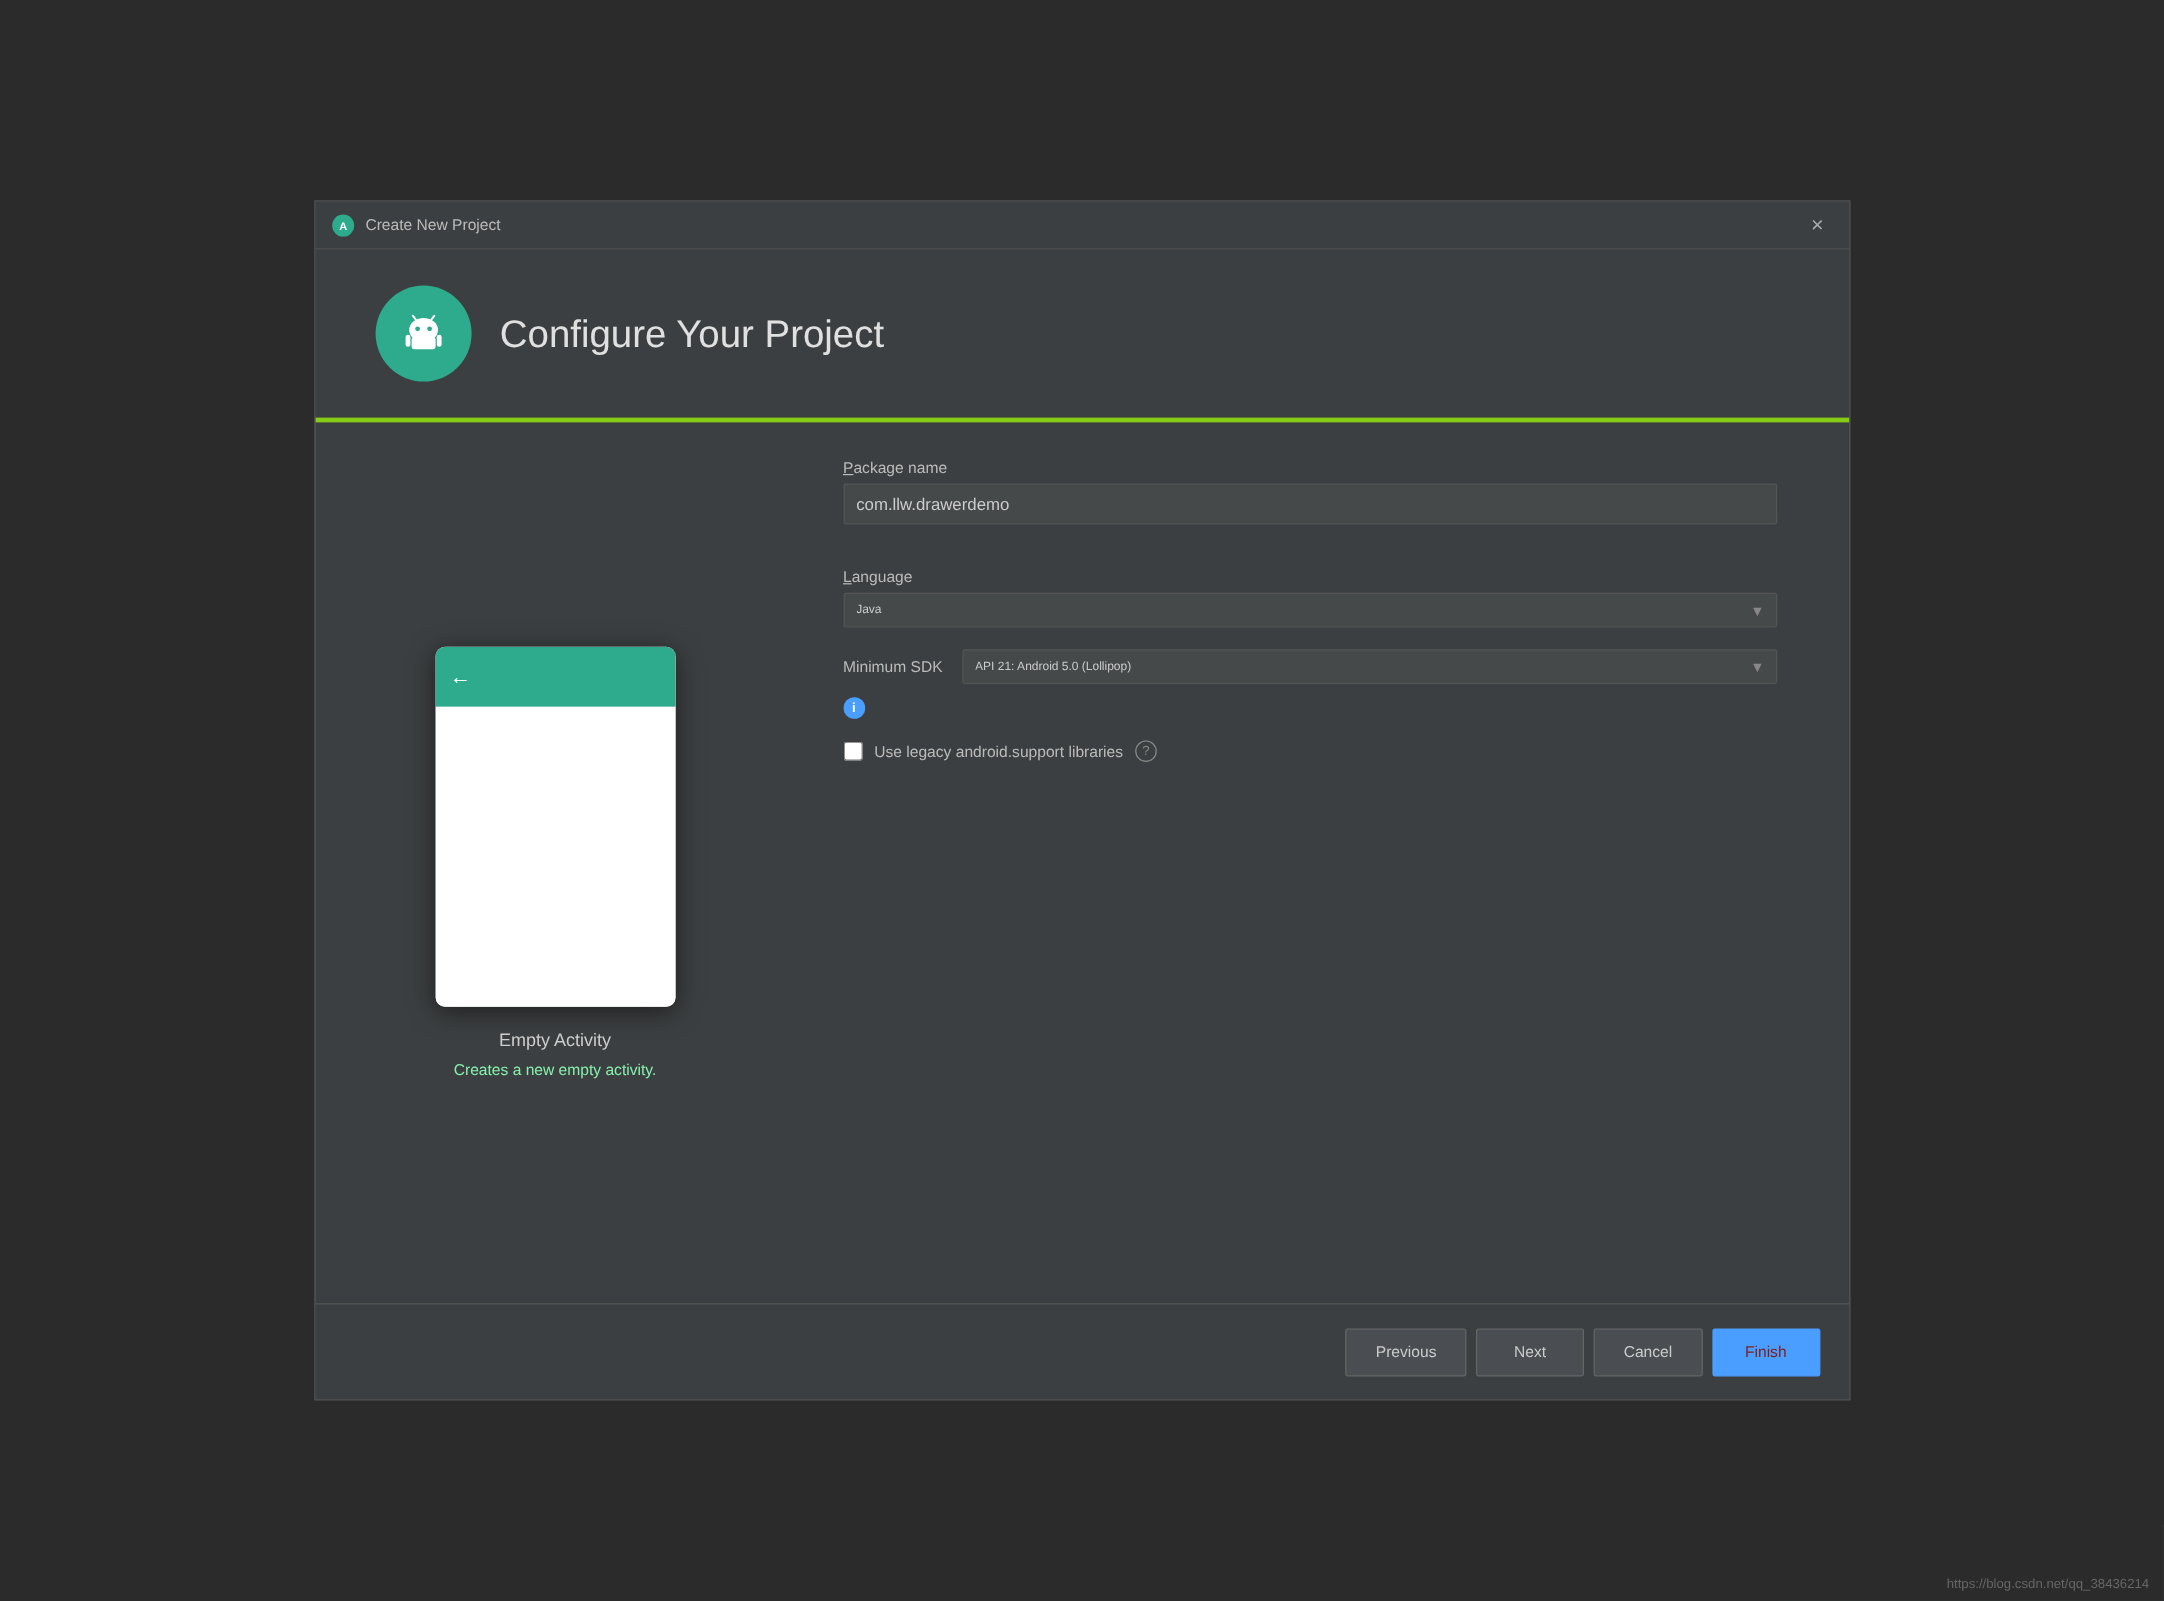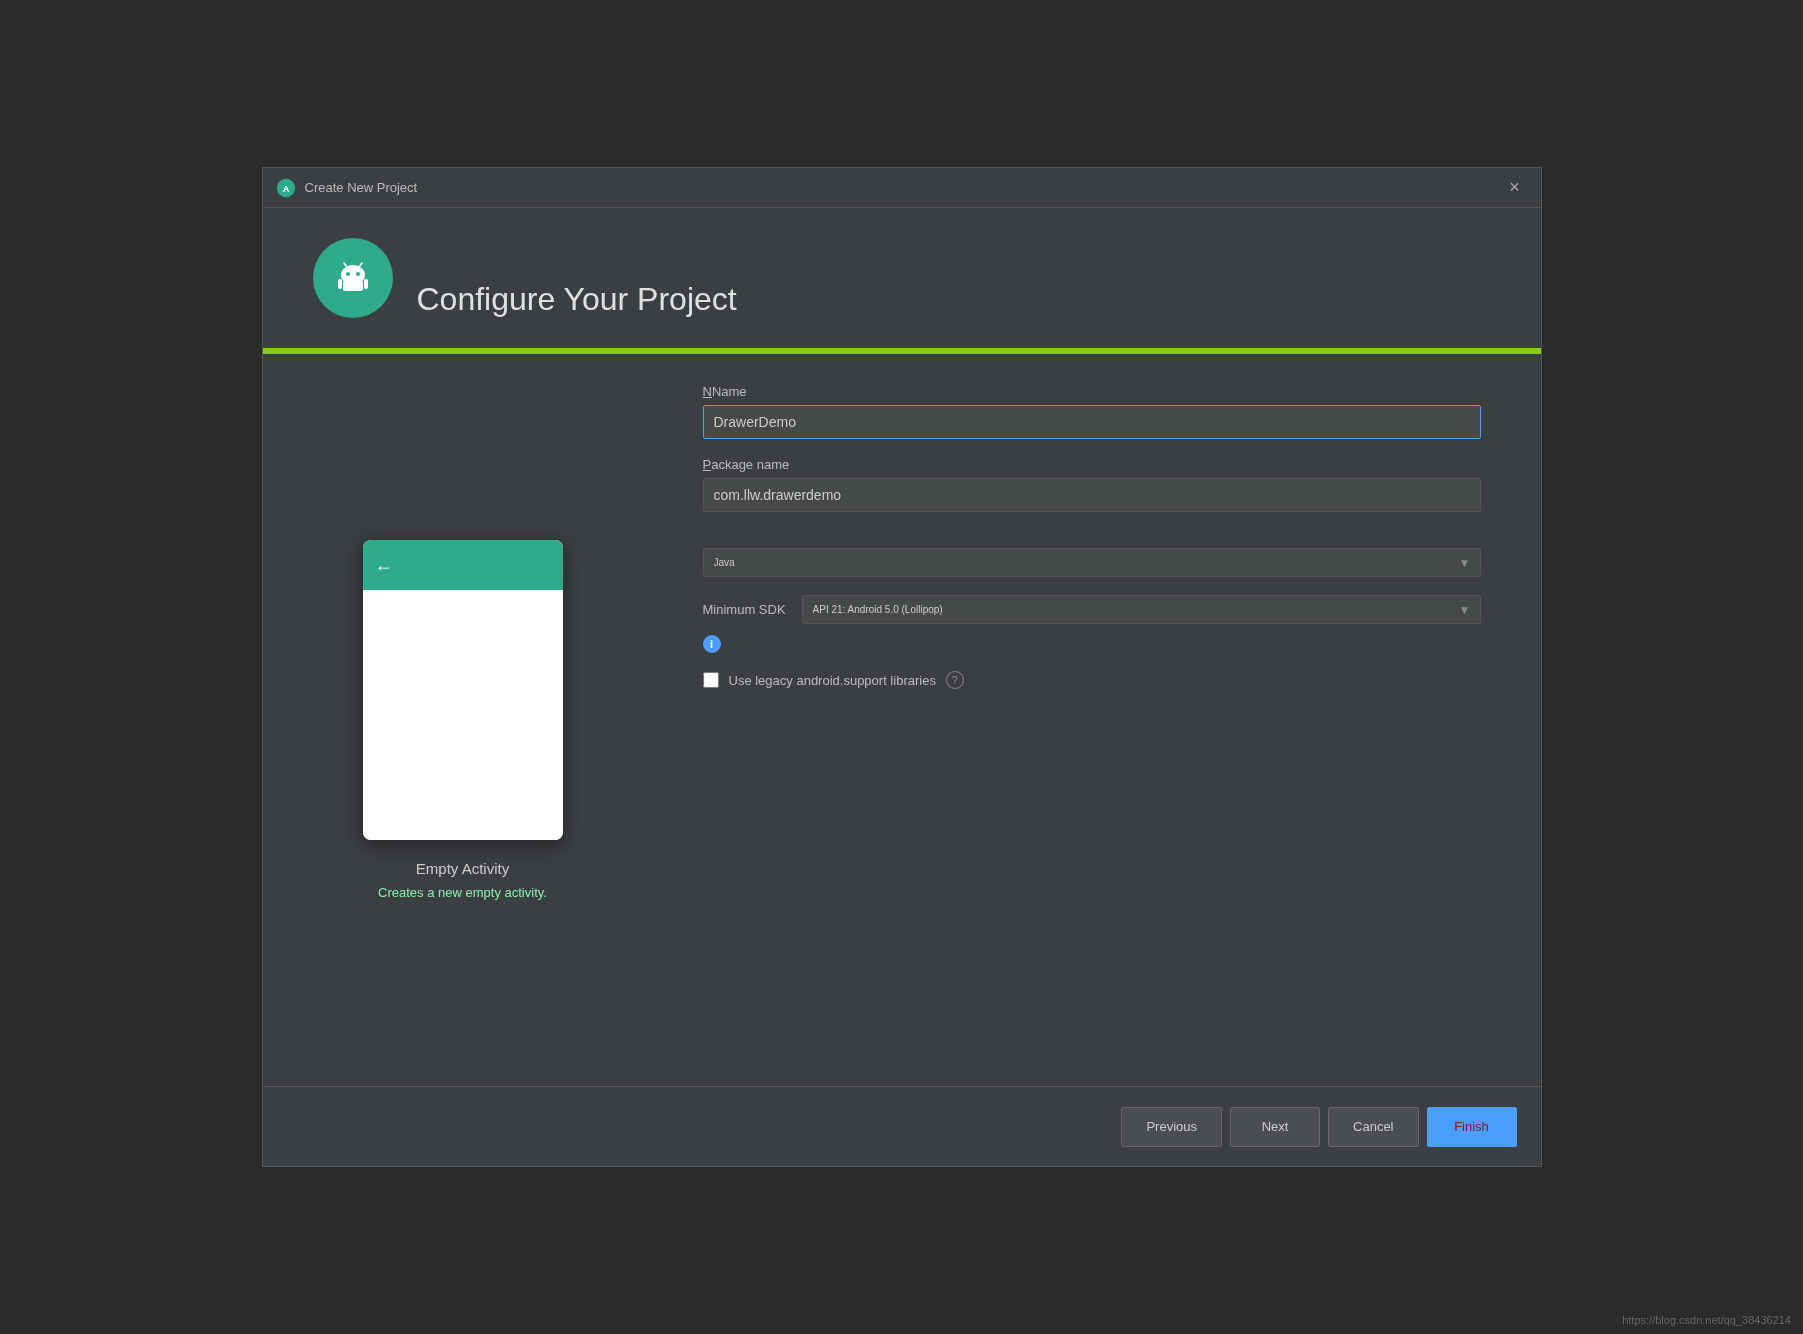--- a/index.html
+++ b/index.html
@@ -68,23 +68,23 @@
       display: flex;
       align-items: center;
       justify-content: center;
       border-radius: 3px;
     }
 
     .header-section {
       background: #3c3f41;
       padding: 30px 50px 30px 50px;
       display: flex;
-      align-items: flex-end;
+      align-items: center;
       gap: 24px;
-      border-bottom: 6px solid #84cc16;
+      border-bottom: 4px solid #84cc16;
       flex-shrink: 0;
     }
 
     .logo-circle {
       width: 80px;
       height: 80px;
       border-radius: 50%;
       background: #2eaa8c;
       display: flex;
       align-items: center;
@@ -410,38 +410,35 @@
           <span class="phone-back-arrow">←</span>
         </div>
         <div class="phone-body"></div>
       </div>
       <div class="activity-name">Empty Activity</div>
       <div class="activity-desc">Creates a new empty activity.</div>
     </div>
 
     <div class="right-panel">
 
-      <div class="form-group">
-        <label class="form-label">
-          <span class="underline">N</span><span>Name</span>
-        </label>
-        <input class="form-input form-input-active" type="text" value="DrawerDemo" style="">
-      </div>
 
       <div class="form-group">
         <label class="form-label">
           <span class="underline">P</span>ackage name
         </label>
         <input class="form-input" type="text" value="com.llw.drawerdemo" style="">
       </div>
 
       <div class="form-group">
       </div>
 
       <div class="form-group">
+        <label class="form-label">
+          <span class="underline">L</span>anguage
+        </label>
         <div class="select-wrapper">
           <select class="form-select">
             <option>Java</option>
             <option>Kotlin</option>
           </select>
           <span class="select-arrow">▼</span>
         </div>
       </div>
 
       <div class="sdk-row">

